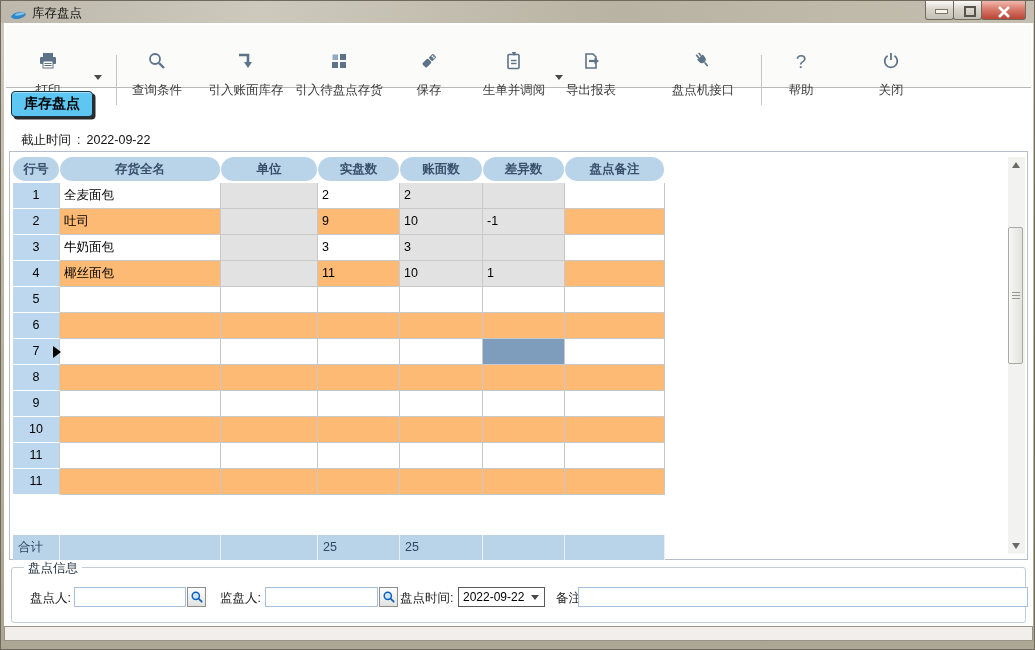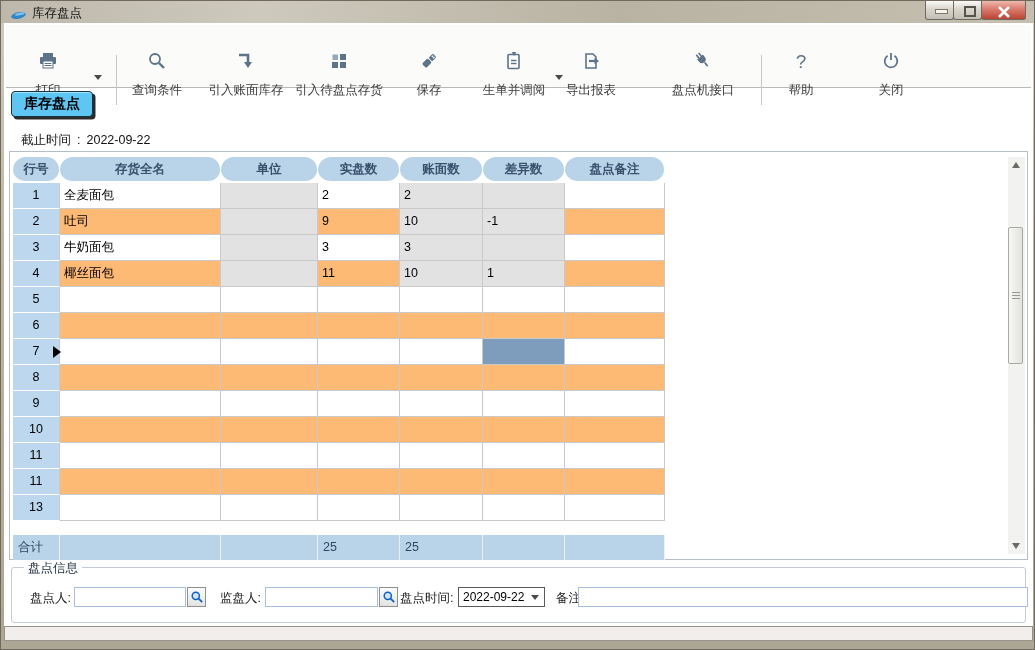--- a/index.html
+++ b/index.html
@@ -327,29 +327,20 @@
         </div>
         <div class="grid-row">
           <div class="gcell rowhead" style="width: 47px;">11</div>
           <div class="gcell even" style="width: 161px;"></div>
           <div class="gcell even" style="width: 97px;"></div>
           <div class="gcell even" style="width: 82px;"></div>
           <div class="gcell even" style="width: 83px;"></div>
           <div class="gcell even" style="width: 82px;"></div>
           <div class="gcell even" style="width: 100px;"></div>
         </div>
-        <div class="grid-row">
-          <div class="gcell rowhead" style="width: 47px;">13</div>
-          <div class="gcell odd" style="width: 161px;"></div>
-          <div class="gcell odd" style="width: 97px;"></div>
-          <div class="gcell odd" style="width: 82px;"></div>
-          <div class="gcell odd" style="width: 83px;"></div>
-          <div class="gcell odd" style="width: 82px;"></div>
-          <div class="gcell odd" style="width: 100px;"></div>
-        </div>
       </div>
     <div class="totals-row" id="totalsRow">
         <div class="tcell" style="width: 47px;">合计</div>
         <div class="tcell" style="width: 161px;"></div>
         <div class="tcell" style="width: 97px;"></div>
         <div class="tcell" style="width: 82px;">25</div>
         <div class="tcell" style="width: 83px;">25</div>
         <div class="tcell" style="width: 82px;"></div>
         <div class="tcell" style="width: 100px;"></div>
       </div>

